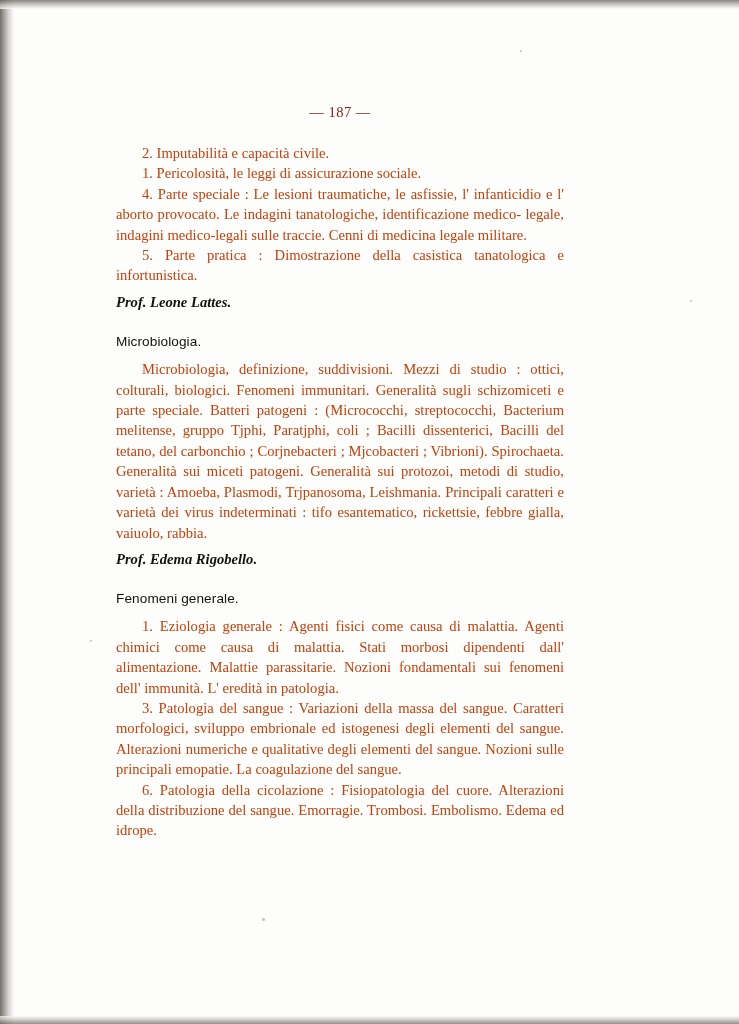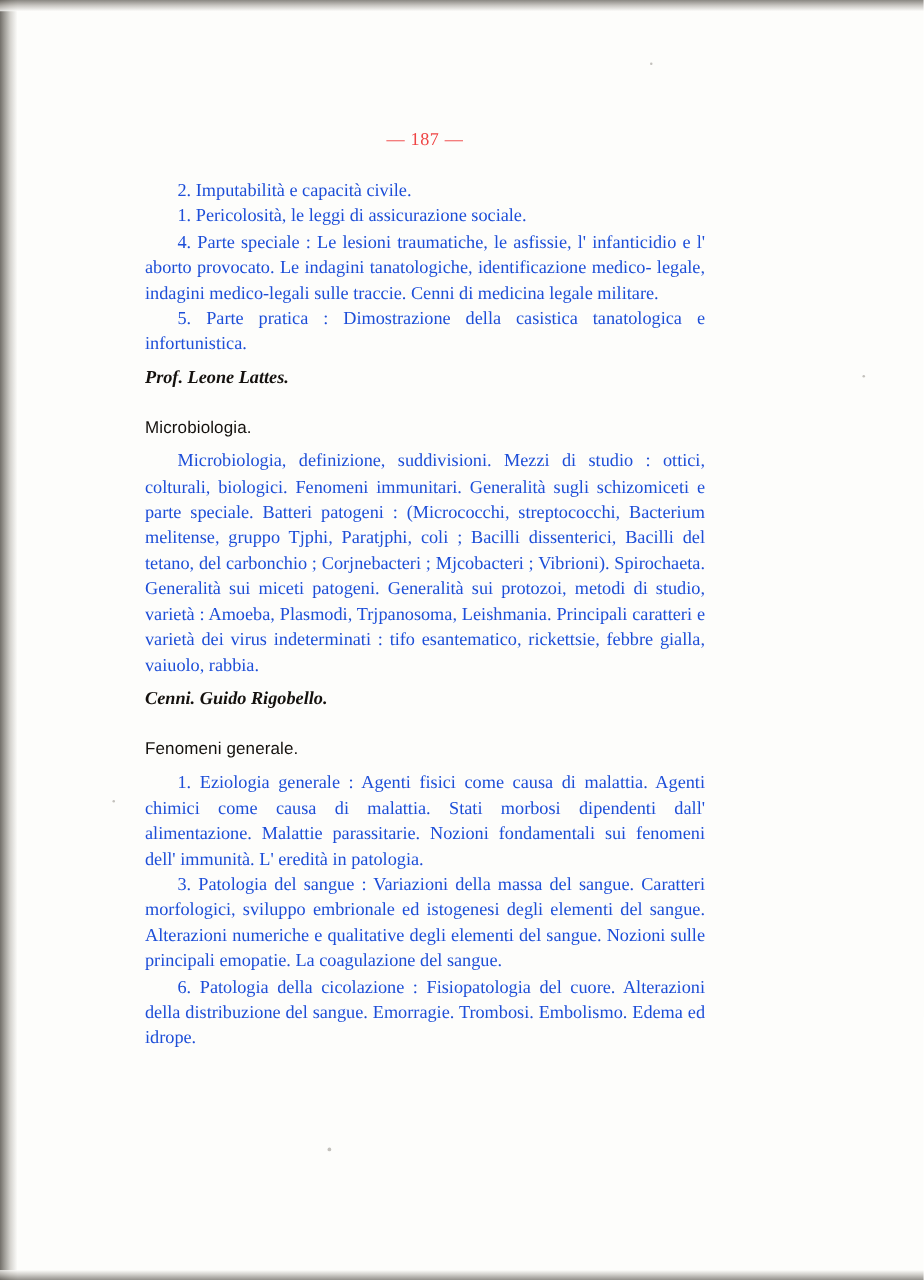--- a/index.html
+++ b/index.html
@@ -55,30 +55,30 @@
     top: 104px;
     width: 448px;
     color: #14110e;
   }
 
   .folio {
     text-align: center;
     font-size: 14.5px;
     letter-spacing: .5px;
     margin-bottom: 22px;
-    color: #ef4444;
+    color: #7f1d1d;
   }
 
   .para {
     font-size: 14.6px;
     line-height: 20.4px;
     text-align: justify;
     text-justify: inter-word;
     margin: 0 0 0 0;
-    color: #1d4ed8;
+    color: #c2410c;
     font-family: Liberation Serif, serif;
   }
   .para.indent {
     text-indent: 26px;
   }
   .byline {
     font-style: italic;
     font-weight: bold;
     text-align: left;
     font-size: 14.6px;
@@ -122,21 +122,21 @@
       <p class="para indent">2. Imputabilità e capacità civile.</p>
       <p class="para indent">1. Pericolosità, le leggi di assicurazione sociale.</p>
       <p class="para indent">4. Parte speciale : Le lesioni traumatiche, le asfissie, l' infanticidio e l' aborto provocato. Le indagini tanatologiche, identificazione medico- legale, indagini medico-legali sulle traccie. Cenni di medicina legale militare.</p>
       <p class="para indent">5. Parte pratica : Dimostrazione della casistica tanatologica e infortunistica.</p>
       <div class="byline">Prof. Leone Lattes.</div>
     </div>
 
     <div class="block">
       <div class="section-head">Microbiologia.</div>
       <p class="para indent">Microbiologia, definizione, suddivisioni. Mezzi di studio : ottici, colturali, biologici. Fenomeni immunitari. Generalità sugli schizomiceti e parte speciale. Batteri patogeni : (Micrococchi, streptococchi, Bacterium melitense, gruppo Tjphi, Paratjphi, coli ; Bacilli dissenterici, Bacilli del tetano, del carbonchio ; Corjnebacteri ; Mjcobacteri ; Vibrioni). Spirochaeta. Generalità sui miceti patogeni. Generalità sui protozoi, metodi di studio, varietà : Amoeba, Plasmodi, Trjpanosoma, Leishmania. Principali caratteri e varietà dei virus indeterminati : tifo esantematico, rickettsie, febbre gialla, vaiuolo, rabbia.</p>
-      <div class="byline">Cenni. Guido Rigobello.</div>
+      <div class="byline">Prof. Edema Rigobello.</div>
     </div>
 
     <div class="block">
       <div class="section-head">Fenomeni generale.</div>
       <p class="para indent">1. Eziologia generale : Agenti fisici come causa di malattia. Agenti chimici come causa di malattia. Stati morbosi dipendenti dall' alimentazione. Malattie parassitarie. Nozioni fondamentali sui fenomeni dell' immunità. L' eredità in patologia.</p>
       <p class="para indent">3. Patologia del sangue : Variazioni della massa del sangue. Caratteri morfologici, sviluppo embrionale ed istogenesi degli elementi del sangue. Alterazioni numeriche e qualitative degli elementi del sangue. Nozioni sulle principali emopatie. La coagulazione del sangue.</p>
       <p class="para indent">6. Patologia della cicolazione : Fisiopatologia del cuore. Alterazioni della distribuzione del sangue. Emorragie. Trombosi. Embolismo. Edema ed idrope.</p>
     </div>
 
   </div>

